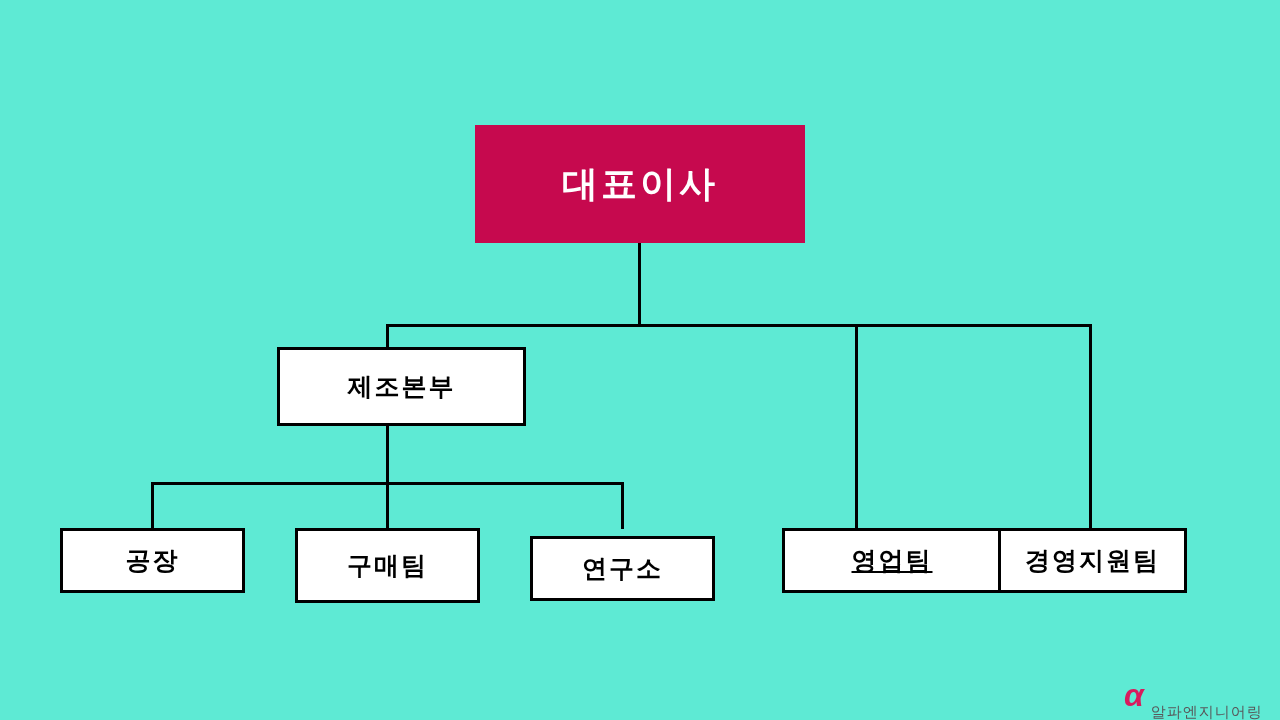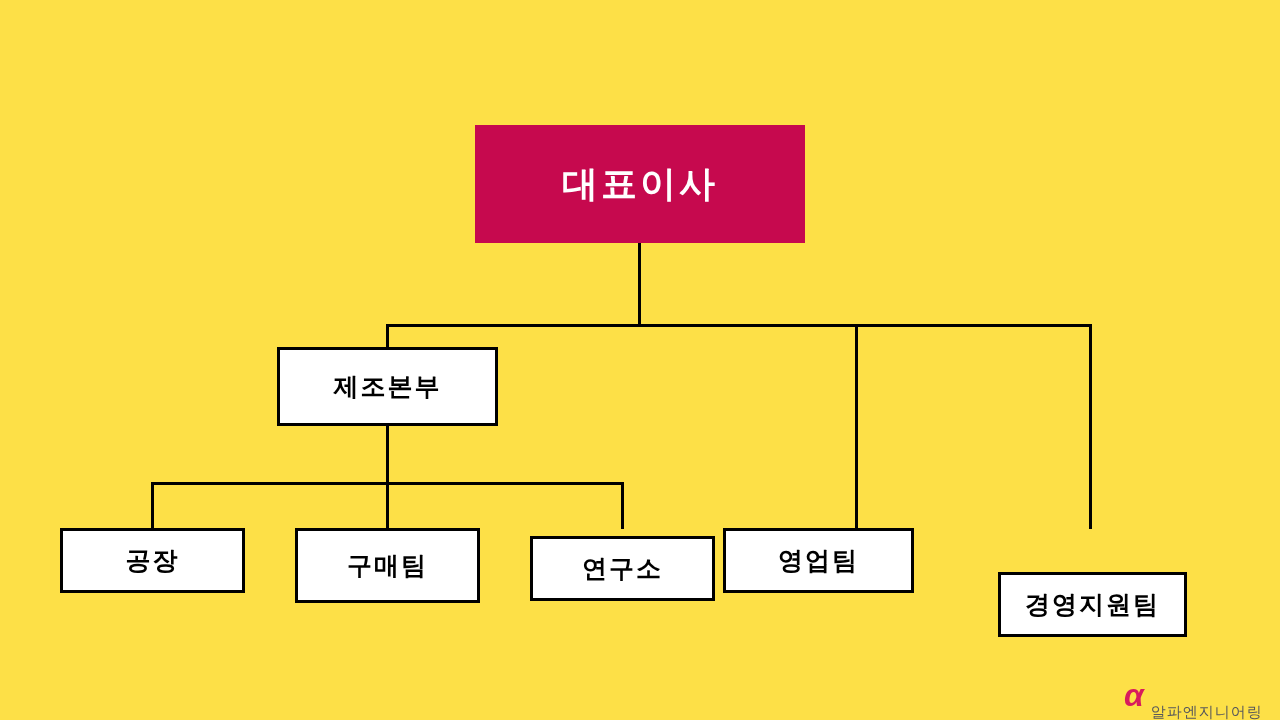--- a/index.html
+++ b/index.html
@@ -1,20 +1,20 @@
 <!DOCTYPE html>
 <html><head>
 <meta charset="utf-8">
 <style>
   html, body { margin: 0; padding: 0; background: #ffffff; }
   .canvas {
     position: relative;
     width: 1280px;
     height: 720px;
-    background: #fde047;
+    background: #5eead4;
     overflow: hidden;
     font-family: "Liberation Sans", sans-serif;
   }
   .node {
     position: absolute;
     display: flex;
     align-items: center;
     justify-content: center;
     box-sizing: border-box;
     text-align: center;
@@ -75,30 +75,30 @@
   <div class="line" style="left:855px; top:324px; width:3px; height:205px;"></div>
   <div class="line" style="left:1089px; top:324px; width:3px; height:205px;"></div>
   <div class="line" style="left:386px; top:426px; width:3px; height:59px;"></div>
   <div class="line" style="left:151px; top:482px; width:473px; height:3px;"></div>
   <div class="line" style="left:151px; top:482px; width:3px; height:47px;"></div>
   <div class="line" style="left:386px; top:482px; width:3px; height:47px;"></div>
   <div class="line" style="left:621px; top:482px; width:3px; height:47px;"></div>
 
   <div class="node node-root" style="left:475px; top:125px; width:330px; height:118px;">대표이사</div>
 
-  <div class="node node-box bold" style="left:277px; top:347px; width:221px; height:79px;">제조본부</div>
+  <div class="node node-box bold" style="left:277px; top:347px; width:249px; height:79px;">제조본부</div>
 
   <div class="node node-box regular" style="left:60px; top:528px; width:185px; height:65px;">공장</div>
 
   <div class="node node-box regular" style="left:295px; top:528px; width:185px; height:75px;">구매팀</div>
 
   <div class="node node-box regular" style="left:530px; top:528px; width:185px; height:65px;margin-top:8px;">연구소</div>
 
-  <div class="node node-box bold" style="left:723px; top:528px; width:191px; height:65px;">영업팀</div>
+  <div class="node node-box bold" style="left:782px; top:528px; width:220px; height:65px;text-decoration:underline;">영업팀</div>
 
-  <div class="node node-box bold" style="left:998px; top:528px; width:189px; height:65px;margin-top:44px;">경영지원팀</div>
+  <div class="node node-box bold" style="left:998px; top:528px; width:189px; height:65px;">경영지원팀</div>
 
   <div class="logo">
     <span class="logo-alpha">α</span>
     <span class="logo-text">알파엔지니어링</span>
   </div>
 
 </div>
 
 </body></html>

